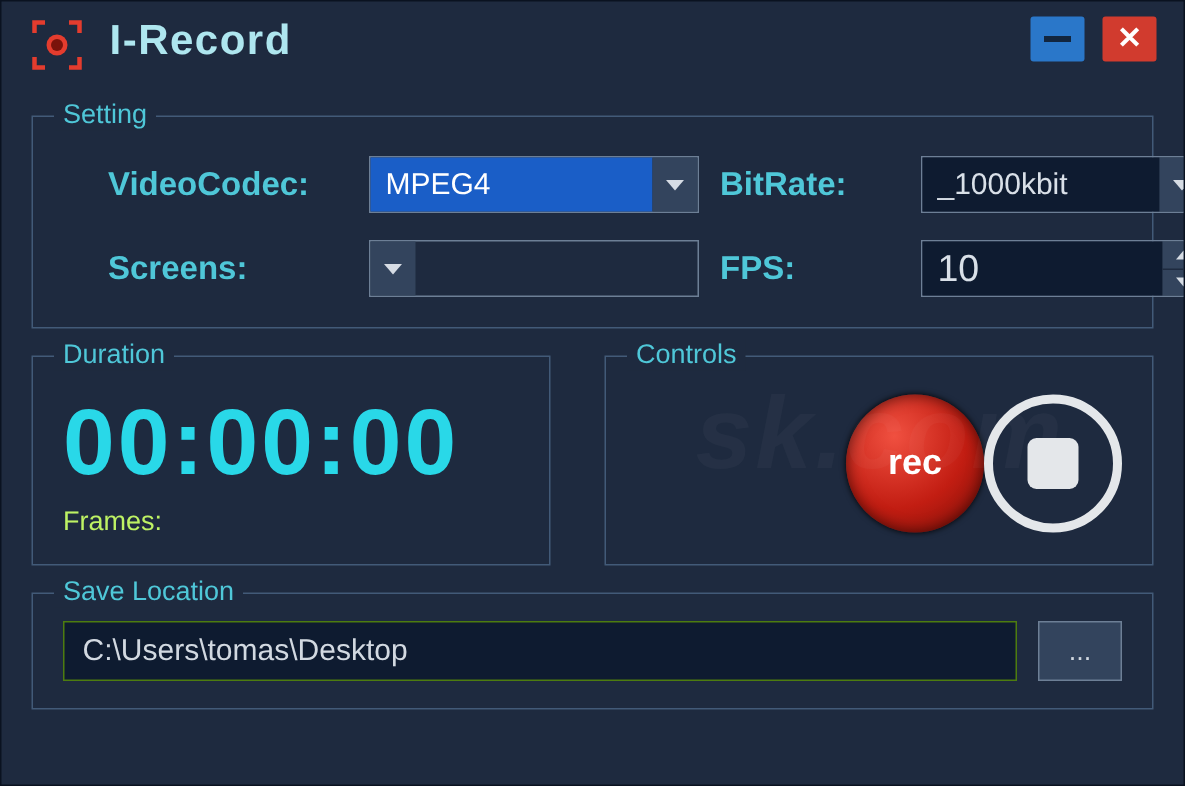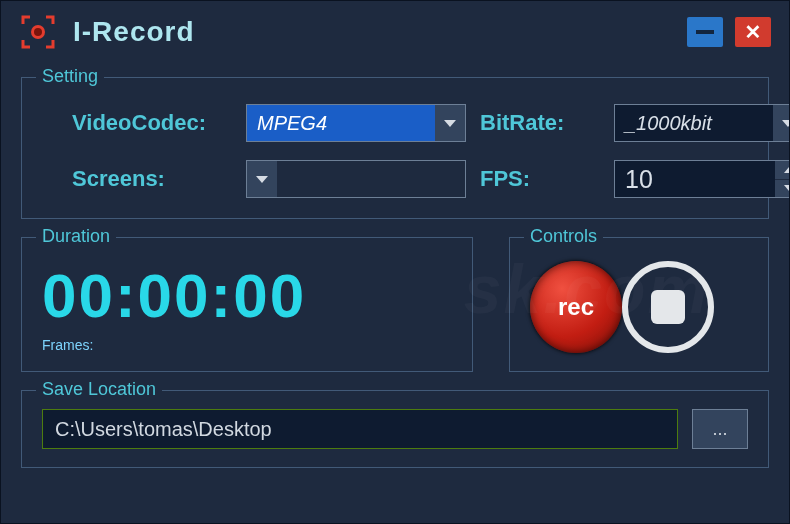--- a/index.html
+++ b/index.html
@@ -4,21 +4,21 @@
 <style>
   * { box-sizing: border-box; margin: 0; padding: 0; }
   body {
     width: 790px; height: 524px;
     background: #1e2a3f;
     font-family: Arial, sans-serif;
     overflow: hidden;
     border: 1px solid #0a1220;
   }
   .titlebar {
-    display: flex; align-items: center;
+    display: flex; 
     padding: 10px 18px 6px 18px;
     height: 58px;
   }
   .logo {
     width: 38px; height: 38px;
     display: flex; align-items: center; justify-content: center;
   }
   .app-title {
     color: #aee6ef; font-size: 28px; font-weight: bold;
     margin-left: 16px; letter-spacing: 1px;
@@ -55,21 +55,21 @@
   }
   .label { color: #4fc7d8; font-size: 22px; font-weight: bold; }
 
   .select {
     display: flex; height: 38px;
     border: 1px solid #6d7f96;
   }
   .select.hi .disp { background: #1a5ec7; color: #fff; }
   .select .disp {
     flex: 1; background: #0e1b30; color: #d9e0e8;
-    font-size: 20px; padding: 6px 10px; display: flex; align-items: center; font-style: italic;
+    font-size: 20px; padding: 6px 10px; display: flex; align-items: center;
   }
   .select .arrow {
     width: 30px; background: #33445d;
     display: flex; align-items: center; justify-content: center;
   }
   .select .arrow::after{
     content:''; width:0;height:0;
     border-left:6px solid transparent;border-right:6px solid transparent;
     border-top:7px solid #d6dce4;
   }
@@ -93,26 +93,26 @@
     border-bottom:6px solid #d6dce4;
   }
   .spinner .down::after{
     content:'';width:0;height:0;
     border-left:5px solid transparent;border-right:5px solid transparent;
     border-top:6px solid #d6dce4;
   }
 
   .row2 { display: flex; gap: 36px; margin: 18px 20px 0 20px; }
   .duration-box { flex: 1; position:relative; border:1px solid #425a78; padding: 22px 20px 18px 20px;}
-  .controls-box { width: 260px; position:relative; border:1px solid #425a78; padding: 22px 20px 18px 20px; display:flex; align-items:center; justify-content:flex-start;}
+  .controls-box { width: 366px; position:relative; border:1px solid #425a78; padding: 22px 20px 18px 20px; display:flex; align-items:center; justify-content:flex-end;}
   .time {
     color: #29d8e8; font-size: 62px; font-weight: bold;
     letter-spacing: 2px; font-family: Arial, sans-serif;
   }
-  .frames-label { color: #7dd3fc; font-size: 14px; margin-top: 6px; }
+  .frames-label { color: #bef264; font-size: 18px; margin-top: 6px; }
 
   .recbtn {
     width: 92px; height: 92px; border-radius: 50%;
     background: radial-gradient(circle at 35% 30%, #f05040 0%, #c21d12 55%, #7a0f08 100%);
     box-shadow: inset 0 0 10px rgba(0,0,0,0.6), 0 0 4px #000;
     display:flex;align-items:center;justify-content:center;
     color:#fff; font-size:24px; font-weight:bold; font-family: Arial;
   }
   .stopbtn {
     width: 92px; height: 92px; border-radius: 50%;

